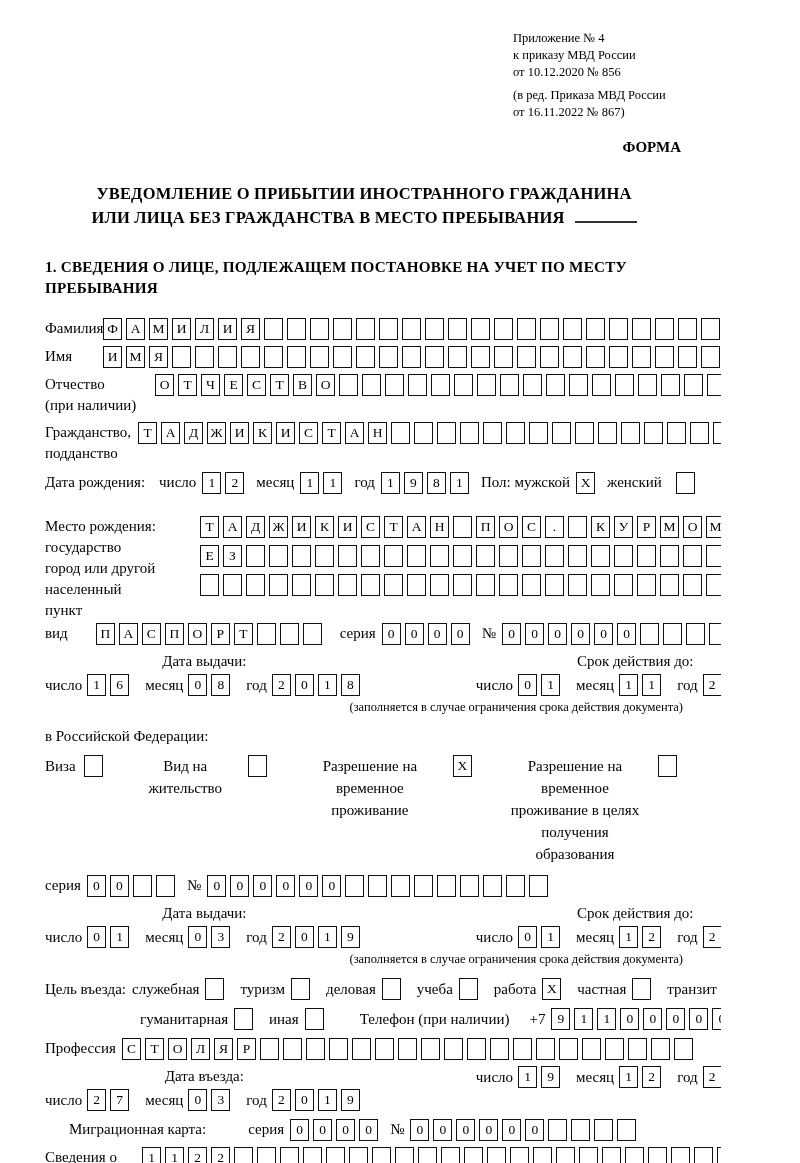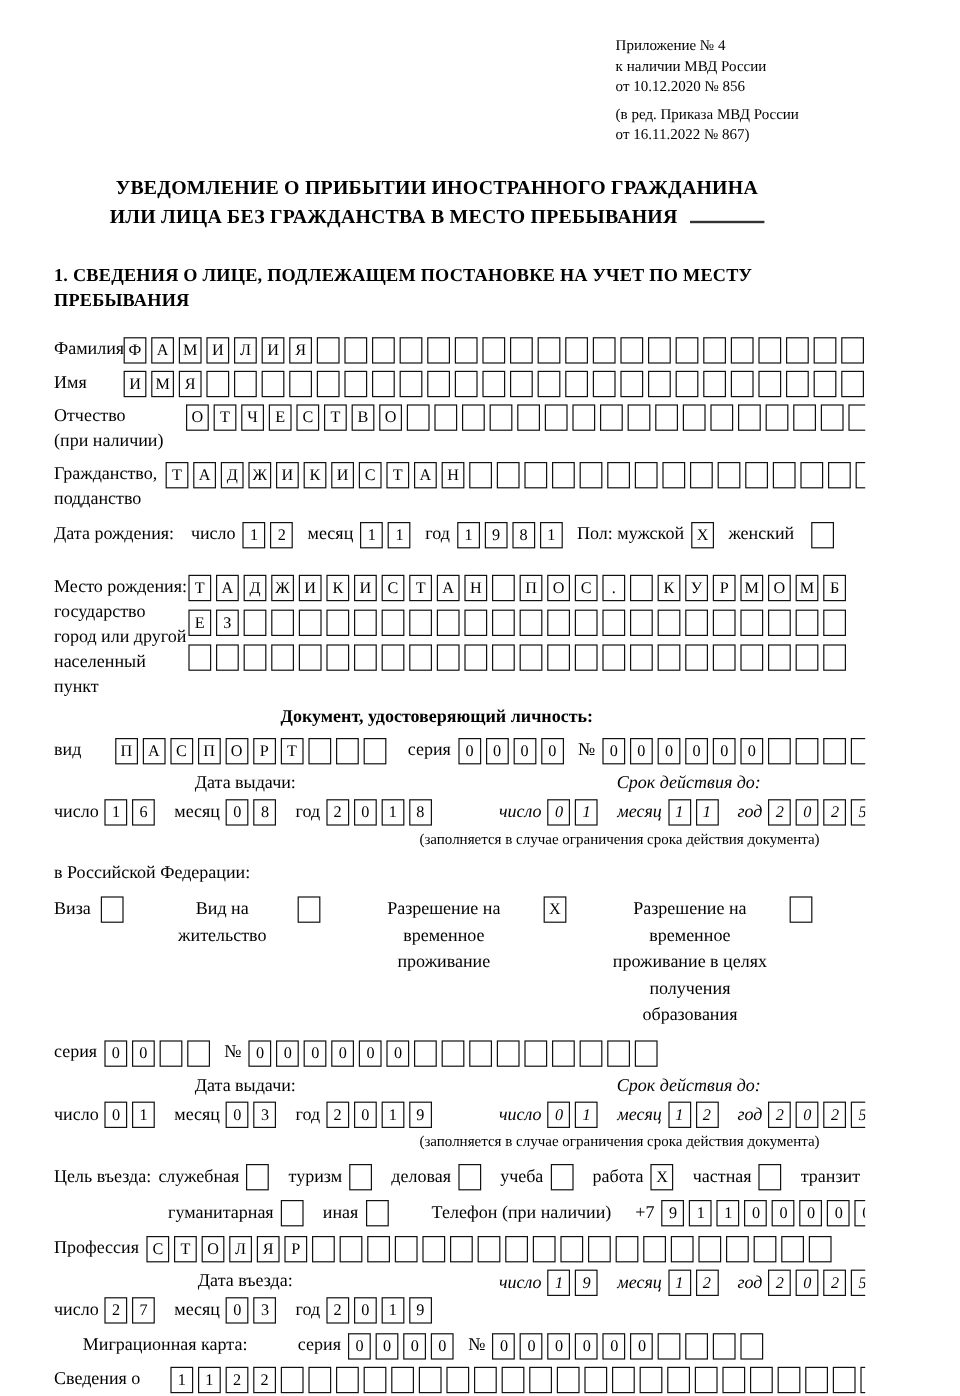--- a/index.html
+++ b/index.html
@@ -37,21 +37,21 @@
   .stack > div { margin-bottom:7px; }
 
   .inline-row { display:flex; align-items:flex-start; margin-bottom:6px; white-space:nowrap; }
   .inline-row .lbl { margin-right:6px; }
   .gap8 { margin-left:8px; } .gap14 { margin-left:14px; } .gap20 { margin-left:20px; }
 
   .center-heading { text-align:center; font-weight:bold; margin:4px 0 6px 0; }
 
   .date-pair { display:flex; margin-top:4px; }
   .date-col1 { }
-  .date-col2 { margin-left:52px;font-style:italic; }
+  .date-col2 { margin-left:112px; }
   .date-title { text-align:center; margin-bottom:2px; }
   .date-row { display:flex; align-items:center; white-space:nowrap; }
   .date-row .lbl { margin-right:5px; }
   .date-row .seg { margin-left:12px; margin-right:5px; }
   .note-right { text-align:right; font-size:12.5px; margin-top:1px; margin-bottom:8px; }
 
   .res-doc-line { margin-top:4px; }
   .cbx-row { display:flex; justify-content:space-between; align-items:flex-start; margin-top:8px; margin-bottom:10px; padding-right:2px;gap:24px; }
   .cbx-item { display:flex; align-items:flex-start; }
   .cbx-item .cbx-label { margin-right:8px; text-align:center; line-height:22px; }
@@ -62,27 +62,28 @@
   .purpose-row .cells { margin-right:12px; }
   .indent95 { margin-left:95px; }
 </style>
 </head>
 <body>
 
 <div class="page">
 
   <div class="annex">
     <div>Приложение № 4</div>
-    <div>к наличии МВД России</div>
+    <div>к приказу МВД России</div>
     <div>от 10.12.2020 № 856</div>
     <div class="rev">
       <div>(в ред. Приказа МВД России</div>
       <div>от 16.11.2022 № 867)</div>
     </div>
   </div>
+  <div class="form-label">ФОРМА</div>
 
   <div class="title">
     <div>УВЕДОМЛЕНИЕ О ПРИБЫТИИ ИНОСТРАННОГО ГРАЖДАНИНА</div>
     <div><span>ИЛИ ЛИЦА БЕЗ ГРАЖДАНСТВА В МЕСТО ПРЕБЫВАНИЯ</span><span class="blank-line"></span></div>
   </div>
 
   <div class="section-heading">1. СВЕДЕНИЯ О ЛИЦЕ, ПОДЛЕЖАЩЕМ ПОСТАНОВКЕ НА УЧЕТ ПО МЕСТУ ПРЕБЫВАНИЯ</div>
 
   <div class="frow" style="margin-top:20px;">
     <span class="flabel w58">Фамилия</span>
@@ -244,21 +245,21 @@
     <span class="lbl gap8">Пол: мужской</span>
     <span class="cells">
         <span class="cell">X</span>
       </span>
     <span class="lbl gap8">женский</span>
     <span class="cells gap8">
         <span class="cell"></span>
       </span>
   </div>
 
-  <div class="frow" style="margin-top:22px; margin-bottom:2px;">
+  <div class="frow" style="margin-top:22px; margin-bottom:2px;gap:43px;">
     <span class="flabel w112">
       <div>Место рождения:</div>
       <div>государство</div>
       <div>город или другой</div>
       <div>населенный пункт</div>
     </span>
     <span class="stack">
       <div class="cells">
           <span class="cell">Т</span>
           <span class="cell">А</span>
@@ -333,21 +334,20 @@
           <span class="cell"></span>
           <span class="cell"></span>
           <span class="cell"></span>
           <span class="cell"></span>
           <span class="cell"></span>
           <span class="cell"></span>
         </div>
     </span>
   </div>
 
-  <div class="center-heading">Документ, удостоверяющий личность:</div>
   <div class="inline-row">
     <span class="lbl" style="margin-right:28px;">вид</span>
     <span class="cells">
         <span class="cell">П</span>
         <span class="cell">А</span>
         <span class="cell">С</span>
         <span class="cell">П</span>
         <span class="cell">О</span>
         <span class="cell">Р</span>
         <span class="cell">Т</span>

